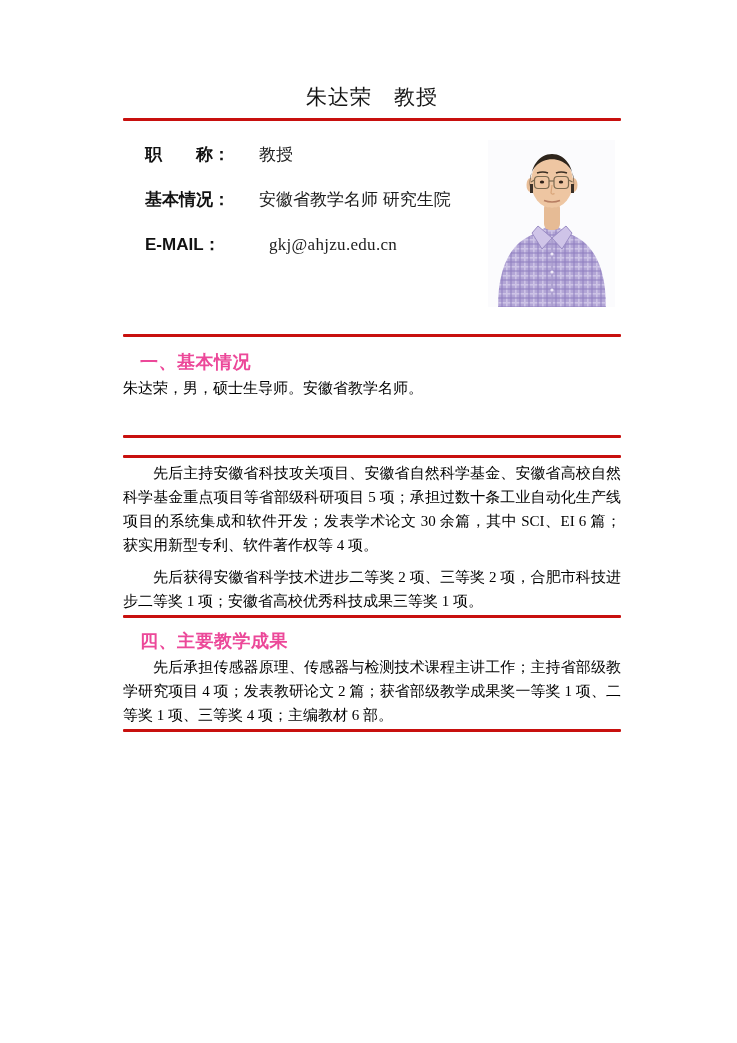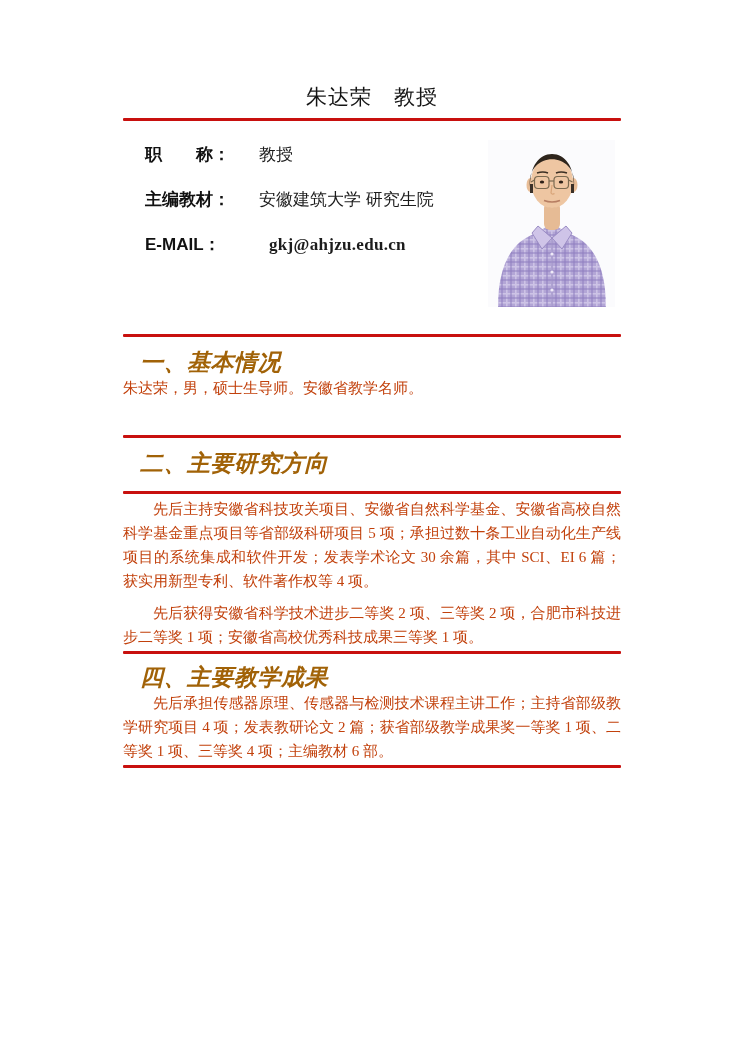--- a/index.html
+++ b/index.html
@@ -62,72 +62,71 @@
   }
   .field-value {
     margin-left: 14px;
     font-family: "Liberation Sans", "DejaVu Sans", sans-serif;
     font-weight: normal;
     color: #1c1c1c;
     white-space: pre;
   }
   .field-value.email {
     font-family: "Liberation Serif", "DejaVu Serif", serif;
-    font-weight: bold;
+    font-weight: normal;
     letter-spacing: 0.3px;
     margin-left: 24px;
   }
   .photo {
     position: absolute;
     left: 365px;
     top: -5px;
     width: 127px;
     height: 167px;
     background: #fbfbfd;
     overflow: hidden;
   }
   .photo svg { display: block; width: 100%; height: 100%; }
   .sec-heading {
     margin: 14px 0 3px 17px;
-    font-size: 23px;
+    font-size: 18px;
     line-height: 22px;
     font-weight: bold;
-    color: #a16207;
+    color: #ec4899;
     font-family: "Liberation Sans", "DejaVu Sans", sans-serif;
     letter-spacing: 0.5px;
-    font-style: italic;
   }
   .sec-heading.tight { margin-top: 12px; }
   .para {
     margin-top: 3px;
     font-size: 15px;
     line-height: 24px;
     text-align: justify;
-    color: #c2410c;
+    color: #000000;
   }
   .para.indent { text-indent: 2em; }
 </style>
 </head>
 <body>
 
 <div class="page">
   <div class="col">
 
     <h1 class="doc-title">朱达荣　教授</h1>
     <div class="rule rule-title"></div>
 
     <div class="profile">
       <div class="fields">
         <div class="field-row">
           <span class="field-label">职　　称：</span>
           <span class="field-value">教授</span>
         </div>
         <div class="field-row">
-          <span class="field-label">主编教材：</span>
-          <span class="field-value">安徽建筑大学 研究生院</span>
+          <span class="field-label">基本情况：</span>
+          <span class="field-value">安徽省教学名师 研究生院</span>
         </div>
         <div class="field-row">
           <span class="field-label">E-MAIL：</span>
           <span class="field-value email">gkj@ahjzu.edu.cn</span>
         </div>
       </div>
 
       <div class="photo">
         <svg viewBox="0 0 127 167" xmlns="http://www.w3.org/2000/svg">
           <defs>
@@ -181,21 +180,20 @@
     </div>
 
     <div class="rule mt22"></div>
     <section>
       <h2 class="sec-heading">一、基本情况</h2>
       <p class="para">朱达荣，男，硕士生导师。安徽省教学名师。</p>
     </section>
 
     <div class="rule mt35"></div>
     <section>
-      <h2 class="sec-heading">二、主要研究方向</h2>
     </section>
 
     <div class="rule mt17"></div>
     <section>
       <p class="para indent">先后主持安徽省科技攻关项目、安徽省自然科学基金、安徽省高校自然科学基金重点项目等省部级科研项目 5 项；承担过数十条工业自动化生产线项目的系统集成和软件开发；发表学术论文 30 余篇，其中 SCI、EI 6 篇；获实用新型专利、软件著作权等 4 项。</p>
       <p class="para indent" style="margin-top:8px">先后获得安徽省科学技术进步二等奖 2 项、三等奖 2 项，合肥市科技进步二等奖 1 项；安徽省高校优秀科技成果三等奖 1 项。</p>
     </section>
 
     <div class="rule mt2"></div>
     <section>

